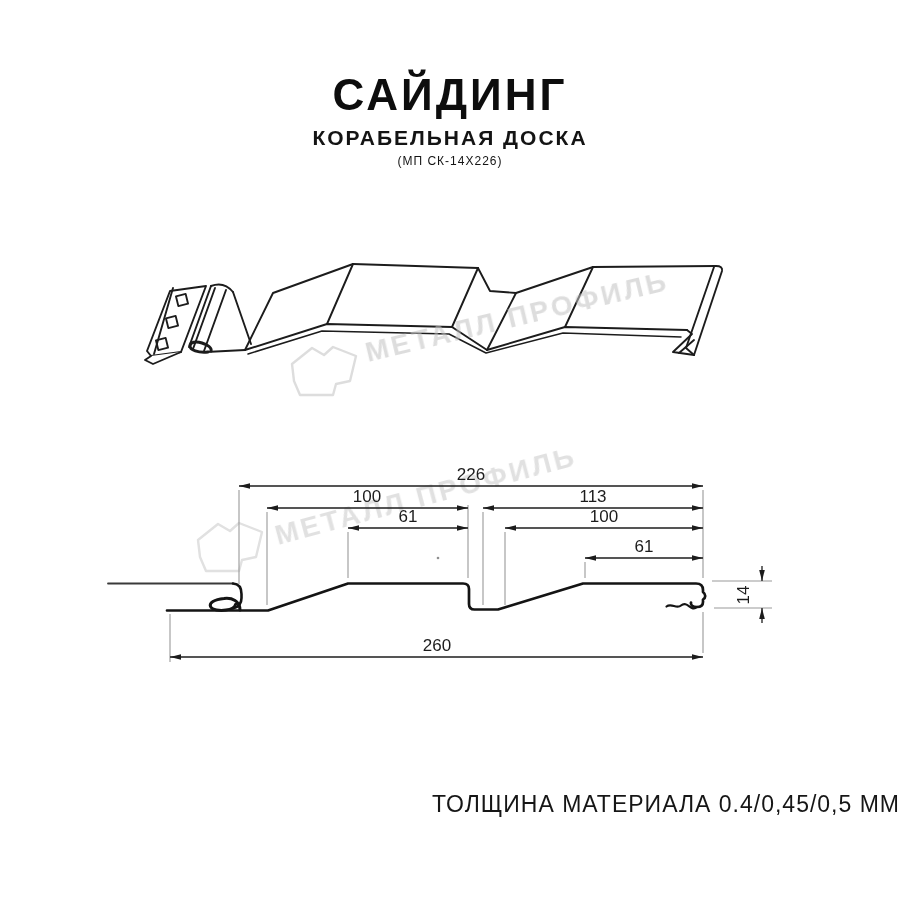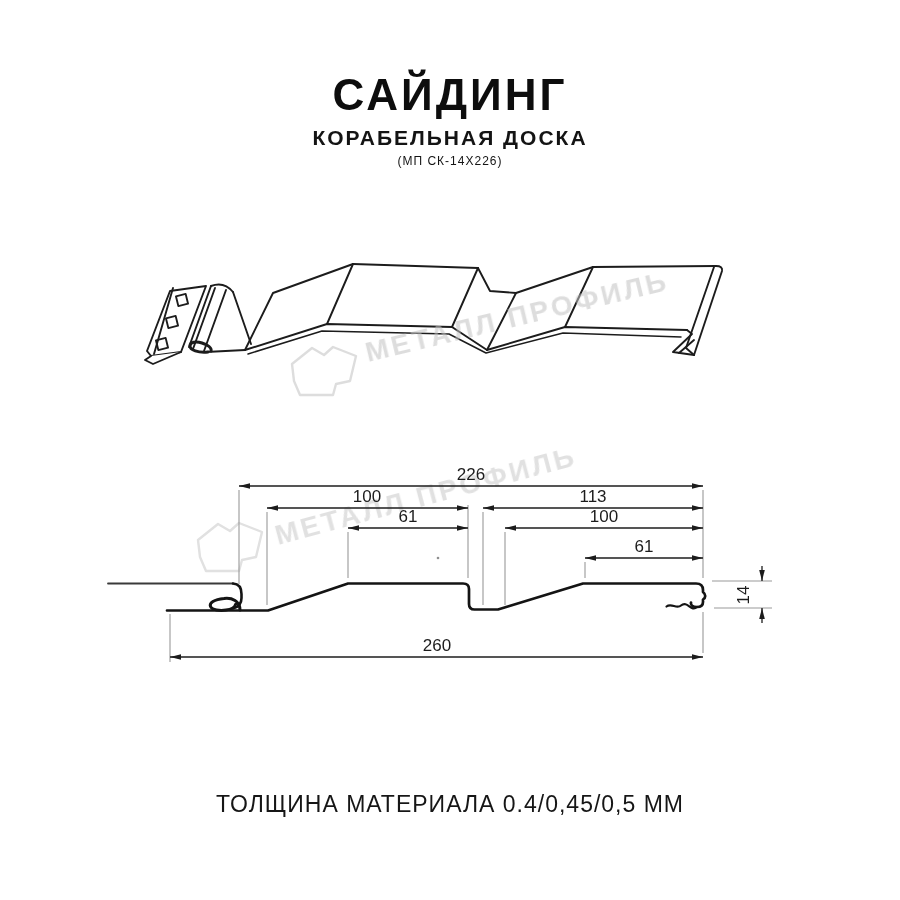--- a/index.html
+++ b/index.html
@@ -2,21 +2,21 @@
 <html><head>
 <meta charset="utf-8">
 <style>
   html,body{margin:0;padding:0;background:#fff;}
   .page{position:relative;width:900px;height:900px;background:#fff;overflow:hidden;
         font-family:"Liberation Sans","DejaVu Sans",sans-serif;color:#111;}
   .hdr{position:absolute;left:0;width:900px;text-align:center;}
   .hdr-title{top:70px;font-size:44px;font-weight:700;letter-spacing:3px;color:#0d0d0d;}
   .hdr-sub{top:126px;font-size:21px;font-weight:600;letter-spacing:2px;color:#141414;}
   .hdr-model{top:154px;font-size:12px;font-weight:500;letter-spacing:1px;color:#141414;}
-  .footer-caption{position:absolute;top:791px;left:0;width:900px;text-align:center;
+  .footer-caption{position:absolute;top:791px;left:0;width:900px;text-align:right;
         font-size:23px;font-weight:500;letter-spacing:1px;color:#161616;}
   svg{position:absolute;left:0;top:0;}
   .dim-label{font-family:"Liberation Sans","DejaVu Sans",sans-serif;font-size:17px;fill:#1c1c1c;}
   .wm-text{font-family:"Liberation Sans","DejaVu Sans",sans-serif;font-size:28px;font-weight:700;
         letter-spacing:3px;fill:#c2c2c2;}
 </style>
 </head>
 <body>
 
 <div class="page">

